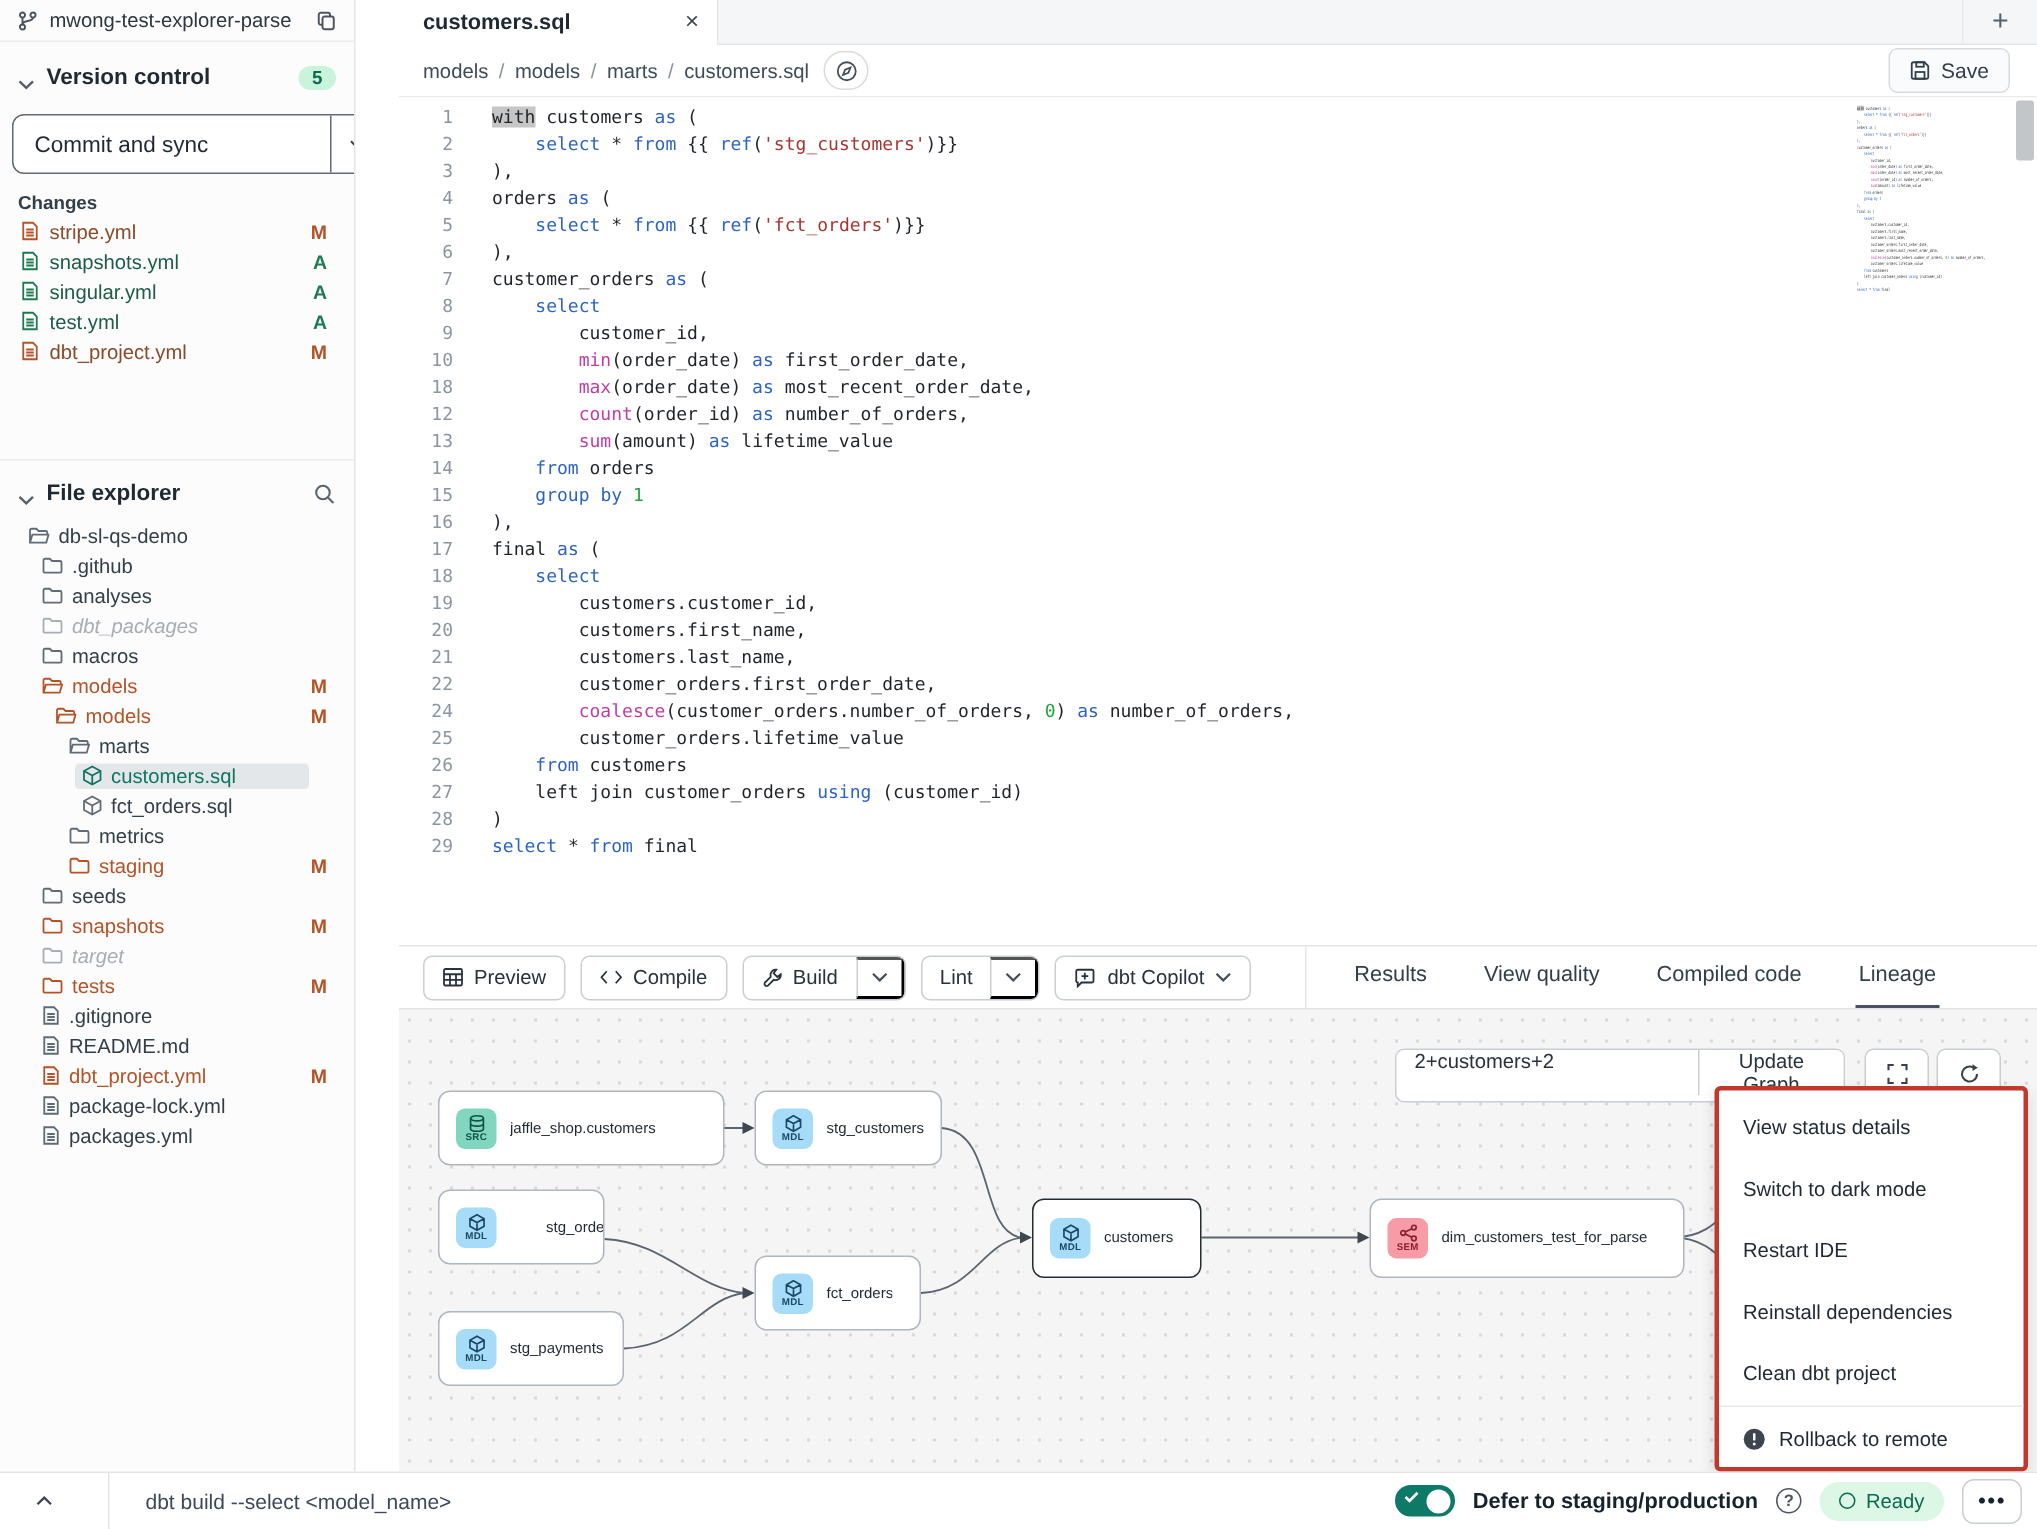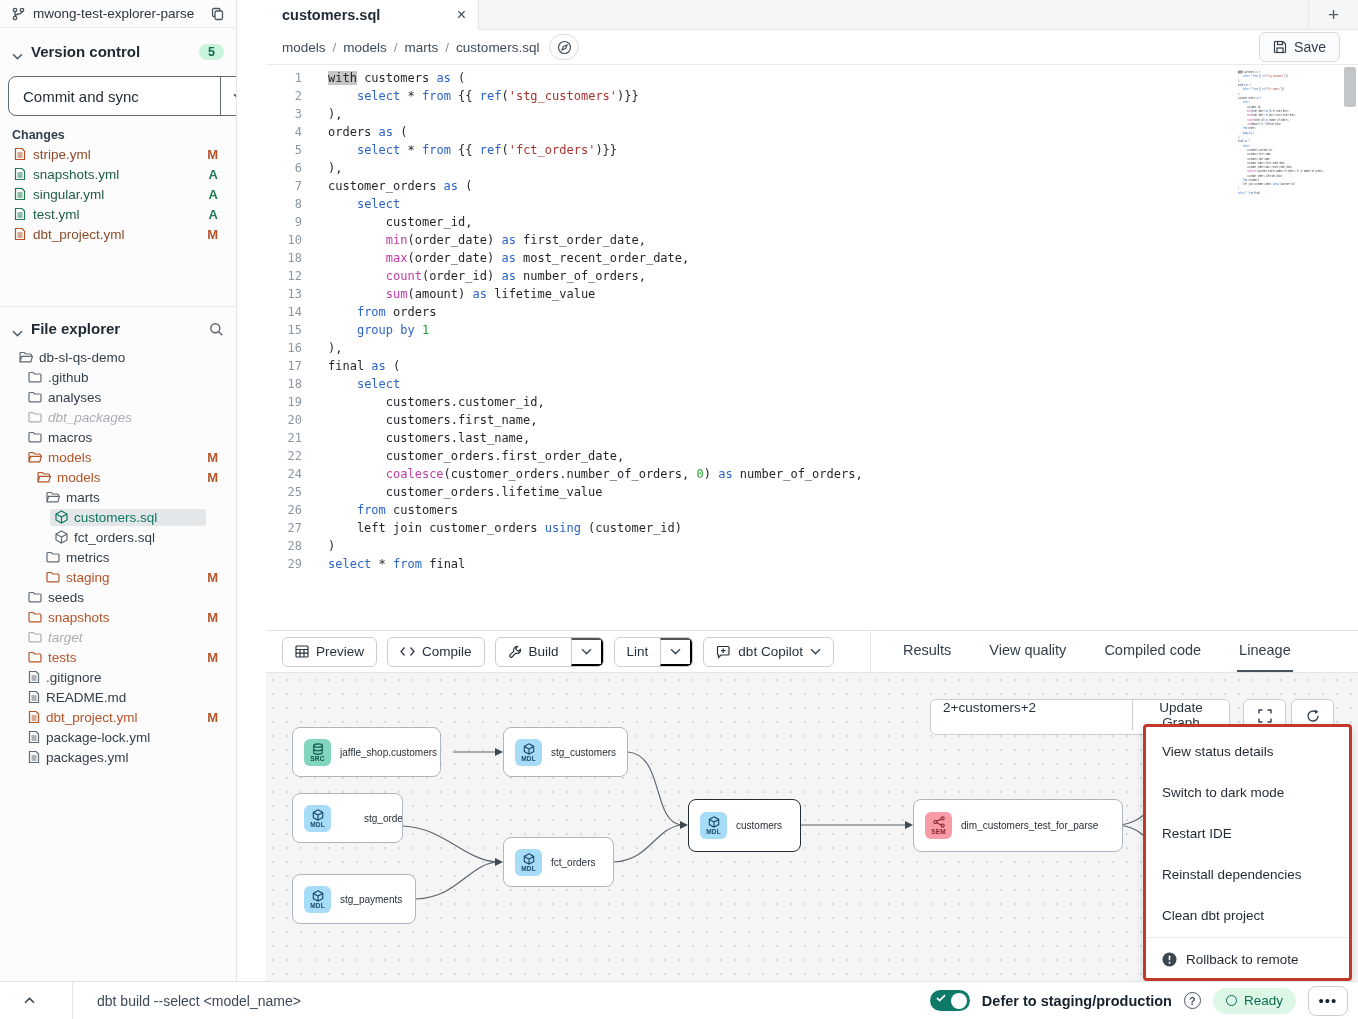--- a/index.html
+++ b/index.html
@@ -845,21 +845,21 @@
         <path d="M849 152 C875 152 882 169 905 187"></path>
       </g>
       <g fill="#3f4750">
         <polygon points="237,79 229,75 229,83"></polygon>
         <polygon points="422,152 414,148 414,156"></polygon>
         <polygon points="237,189 229,185 229,193"></polygon>
         <polygon points="647,152 639,148 639,156"></polygon>
       </g>
     </svg>
     <div id="nodes">
-        <div class="gnode kind-source" style="left: 26px; top: 54px; width: 149px; height: 50px;">
+        <div class="gnode kind-source" style="left: 26px; top: 54px; width: 191px; height: 50px;">
     <span class="nbadge">
       <span class="gicon">
         <svg width="12" height="12" viewBox="0 0 14 14" fill="none" stroke="currentColor" stroke-width="1.3">
                 <ellipse cx="7" cy="3" rx="5" ry="2"></ellipse>
                 <path d="M2 3 V11 C2 12.1 4.2 13 7 13 C9.8 13 12 12.1 12 11 V3 M2 7 C2 8.1 4.2 9 7 9 C9.8 9 12 8.1 12 7"></path>
               </svg>
       </span>
 
       <span class="nbadge-label">SRC</span>
     </span>

